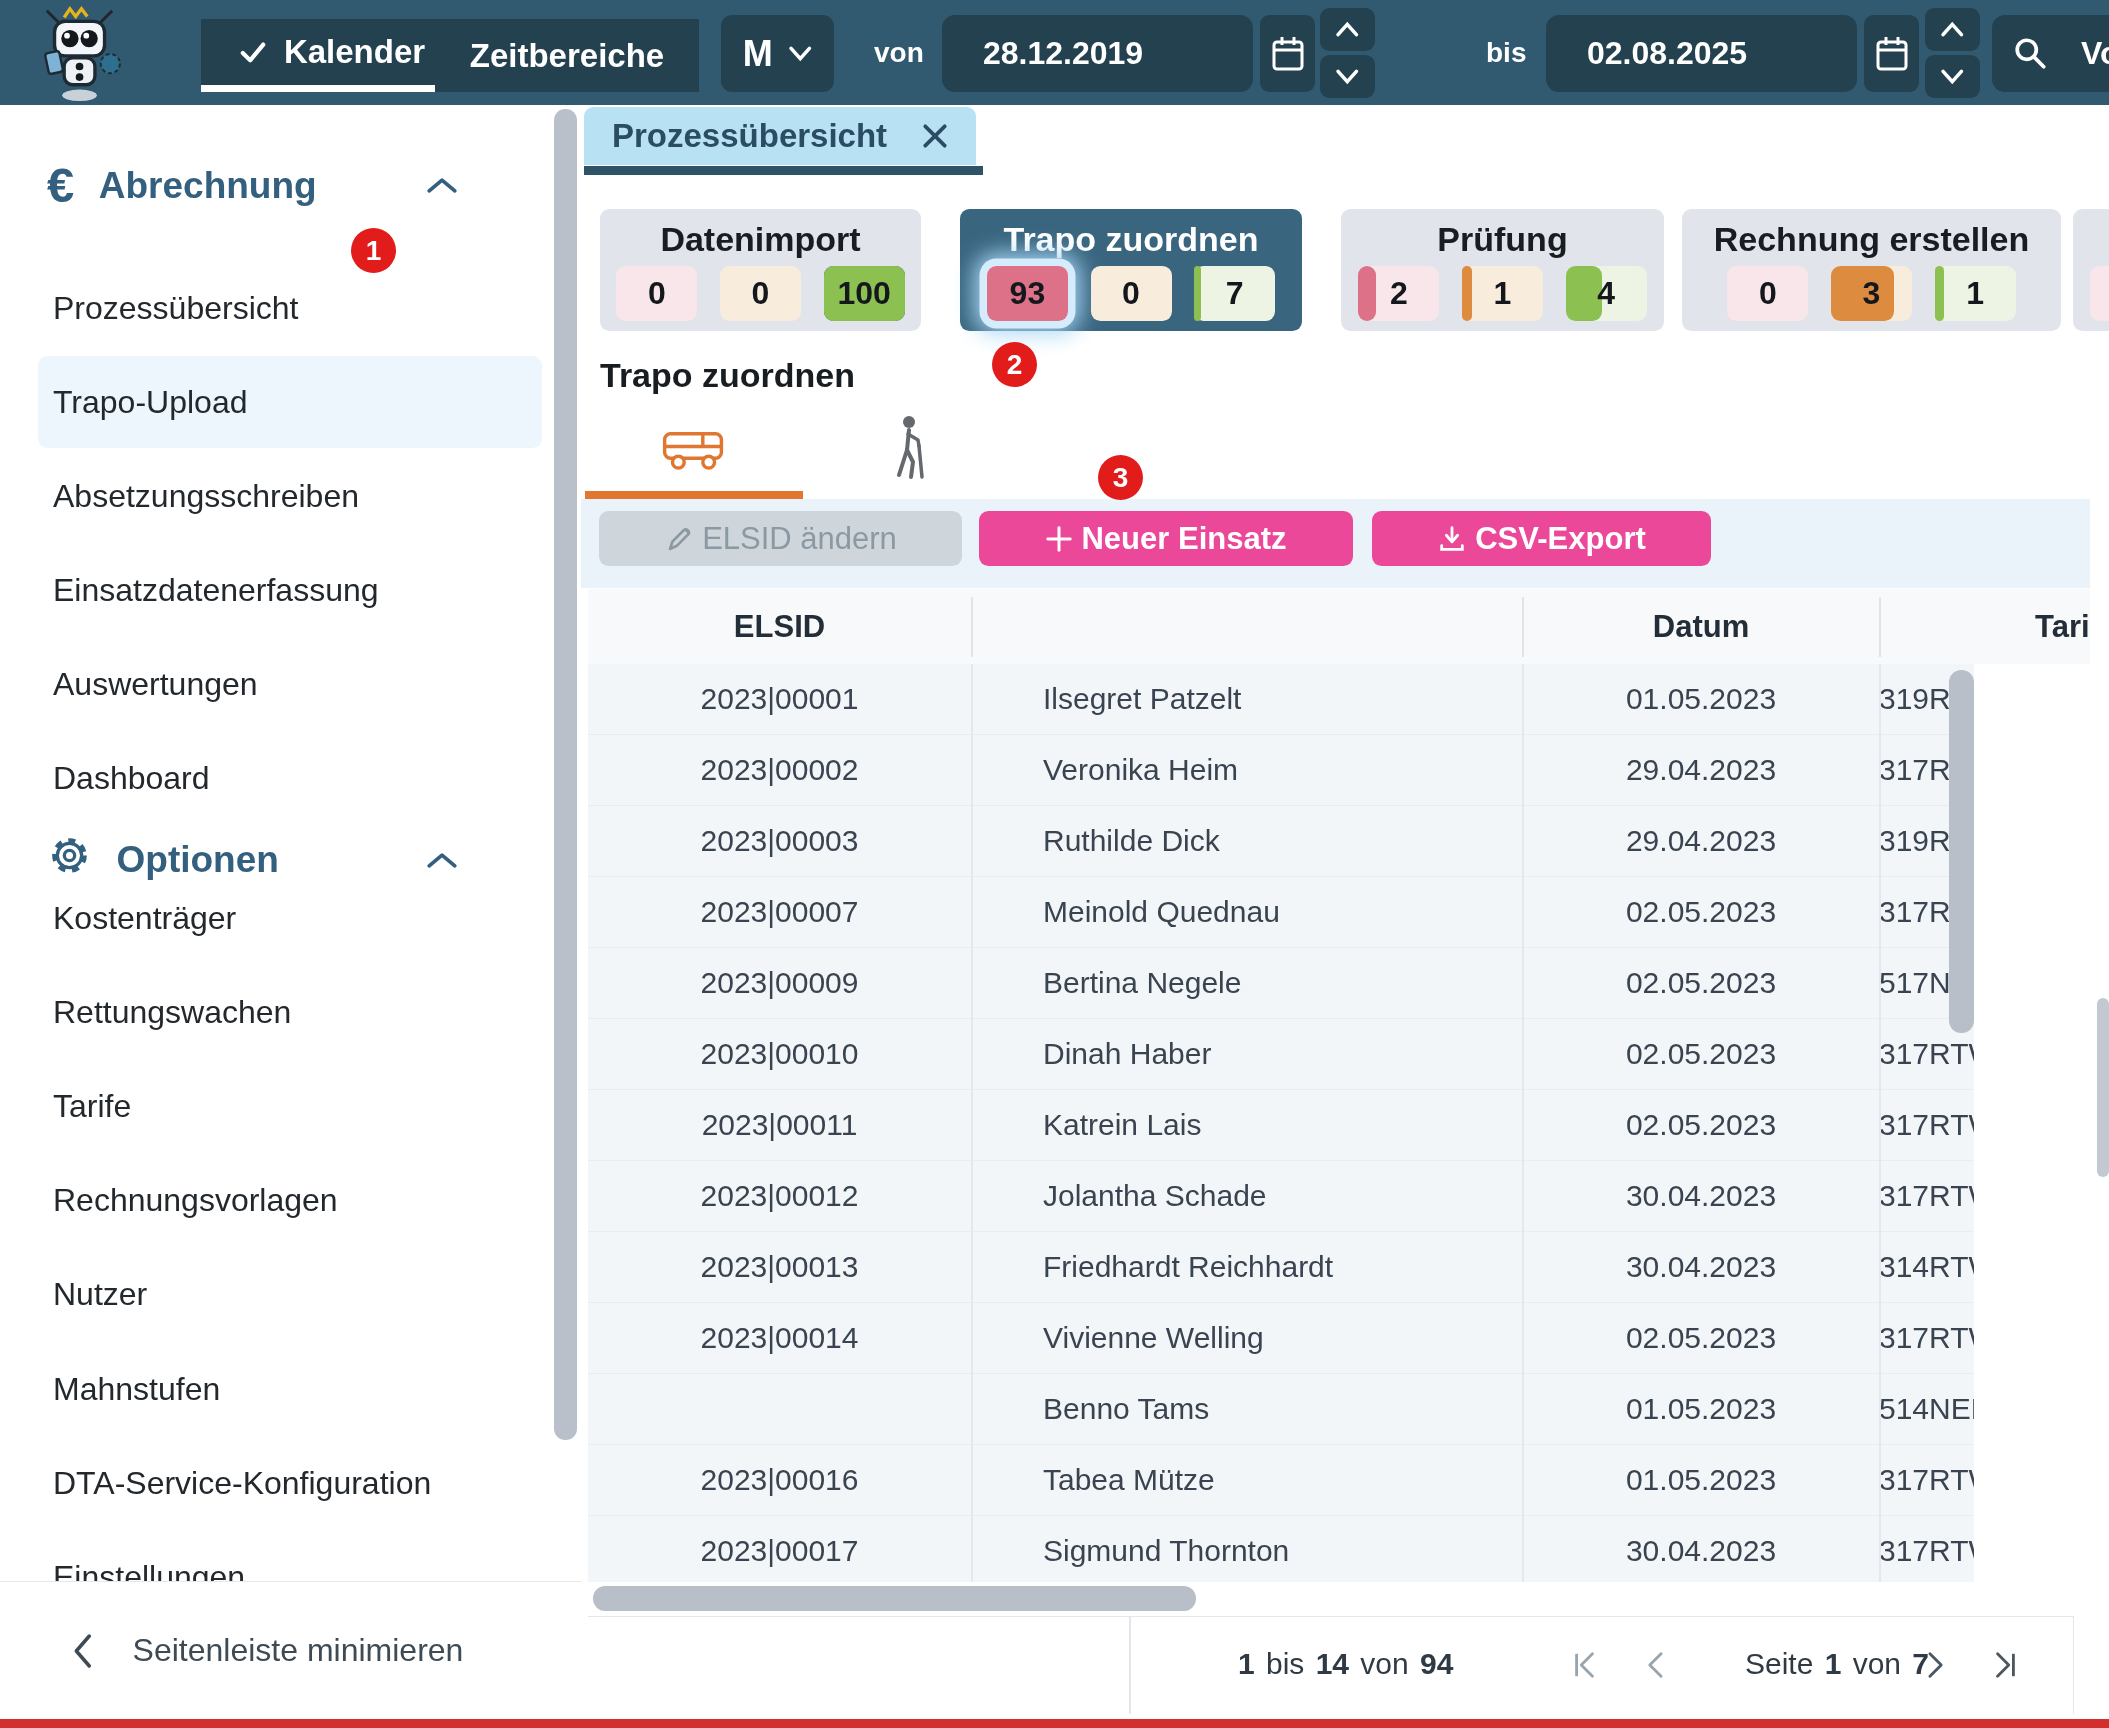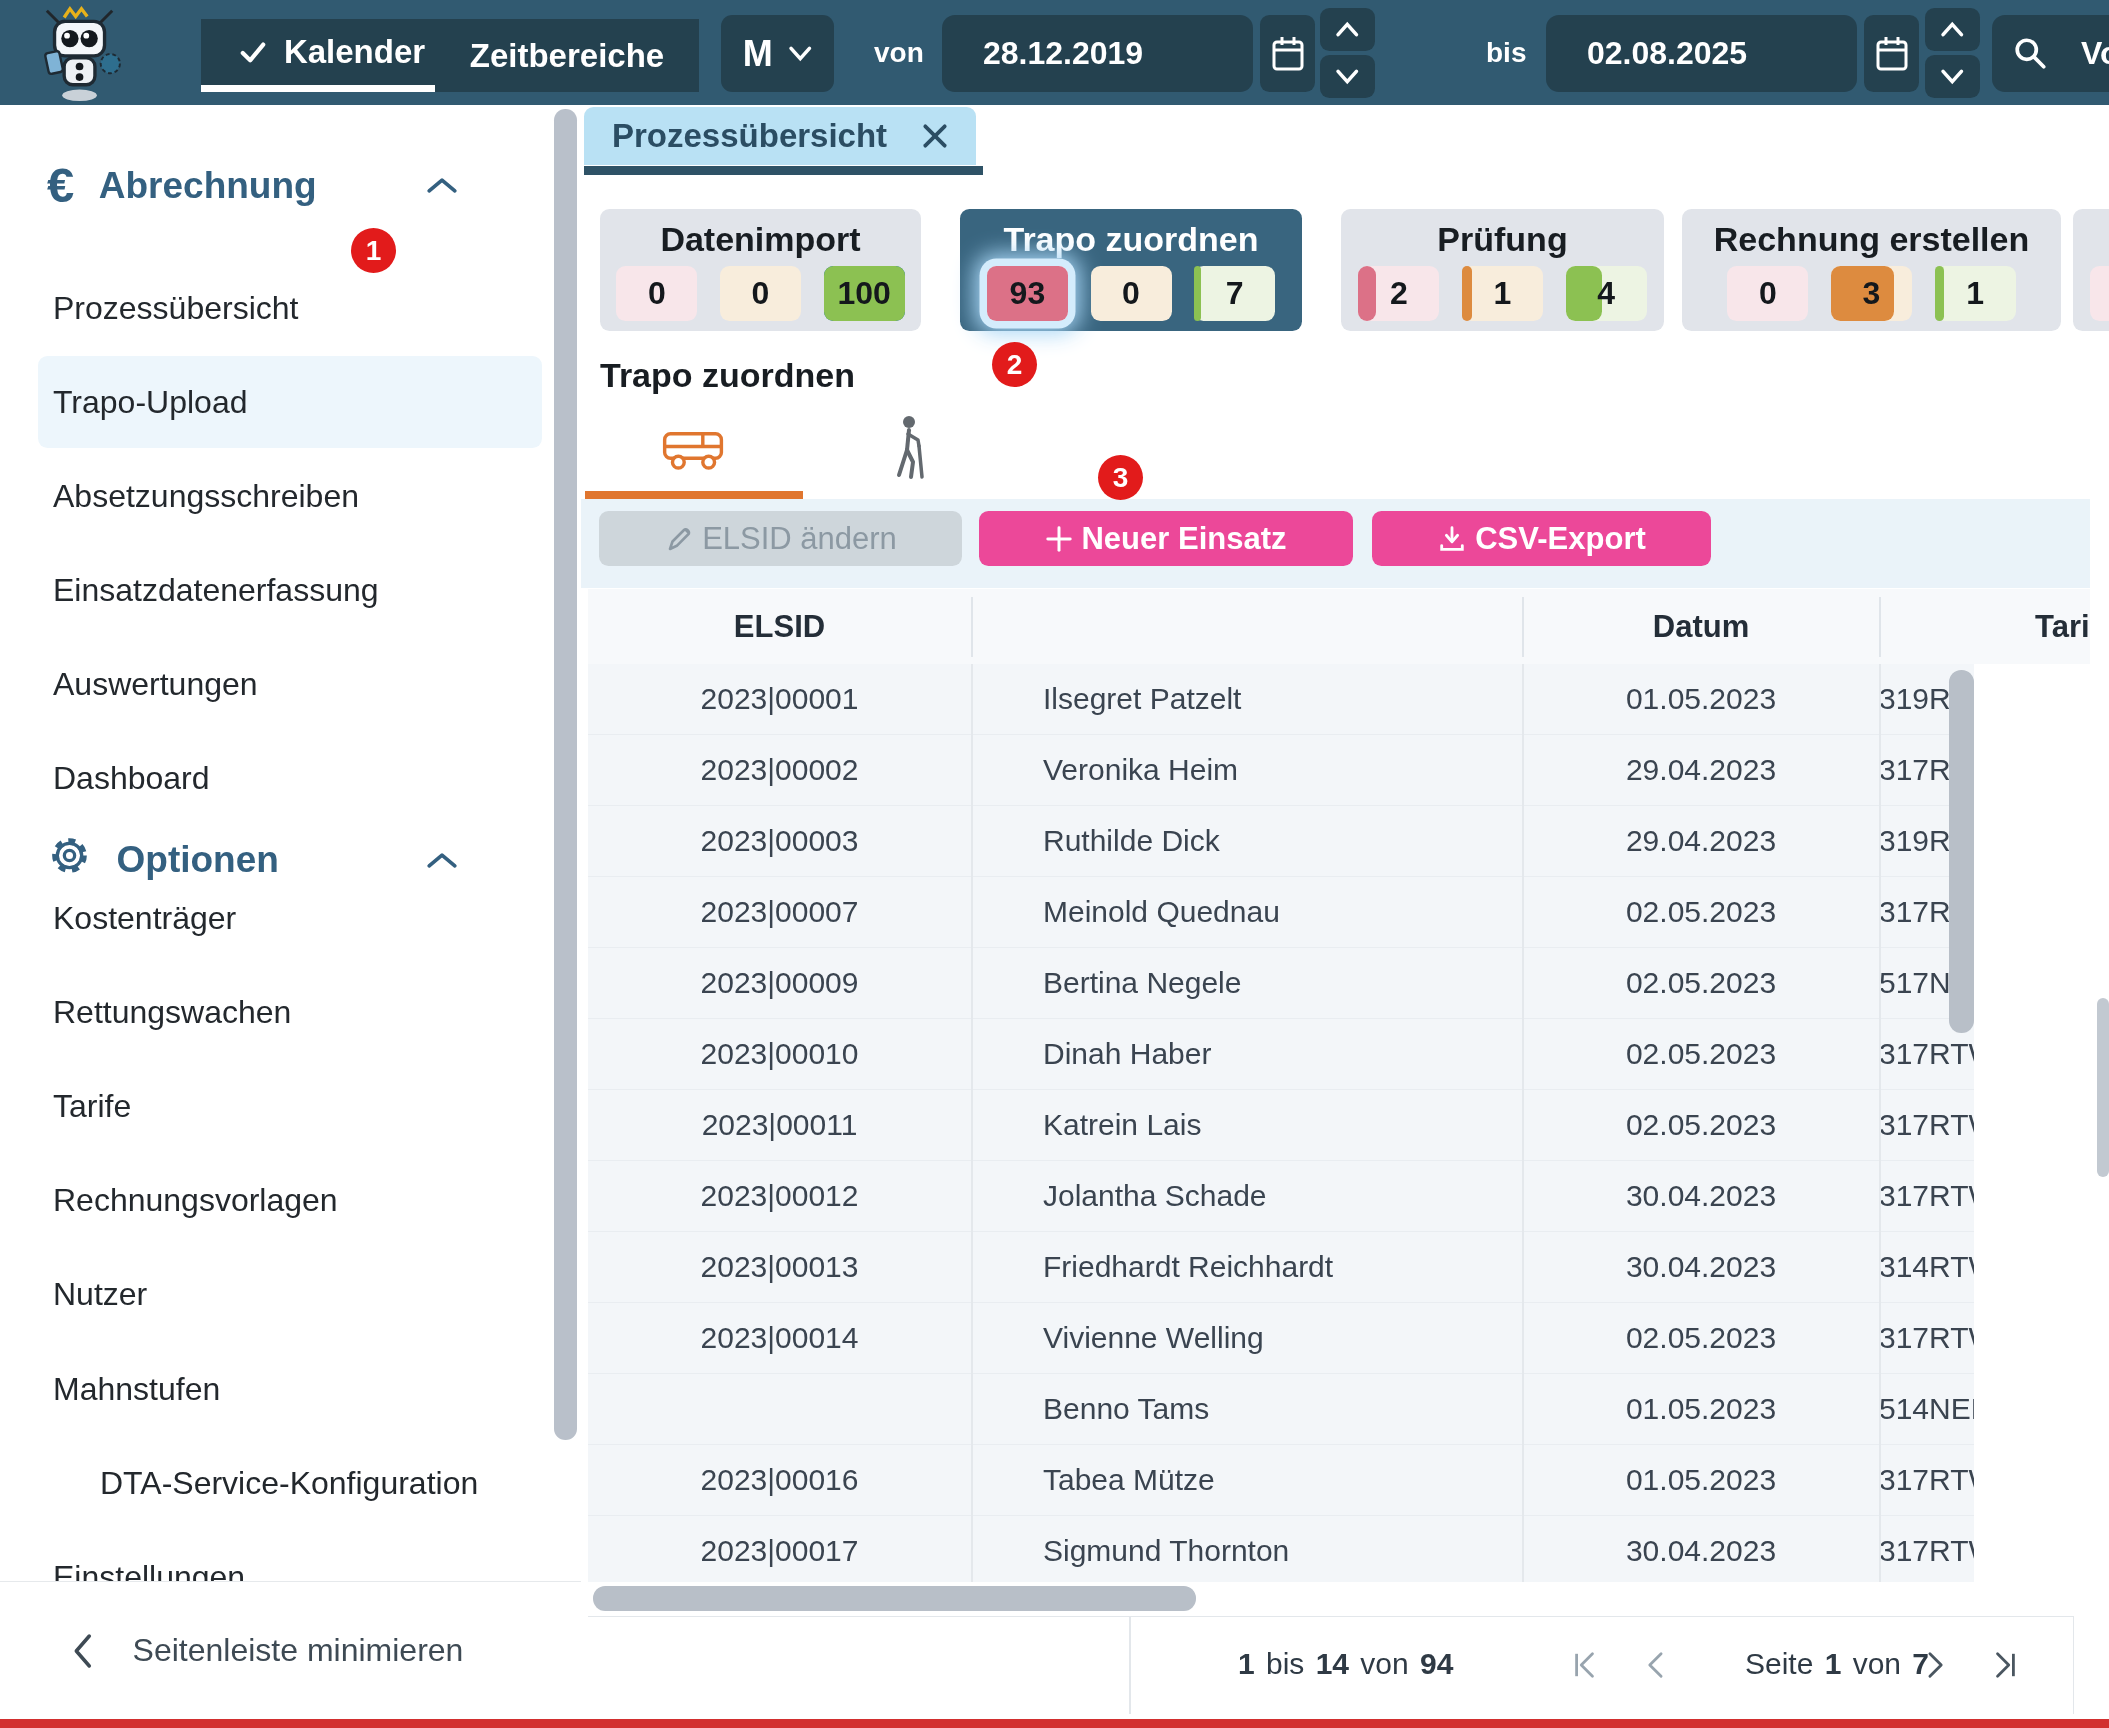--- a/index.html
+++ b/index.html
@@ -193,21 +193,21 @@
       </div>
       <span class="sb-chevron" style="top: 745px;"><svg width="32" height="21" viewBox="0 0 30 18">
           <polyline points="3,14 15,4 27,14" fill="none" stroke="#346080" stroke-width="3.5" stroke-linecap="round" stroke-linejoin="round"></polyline>
         </svg></span>
       <div class="sb-item" style="top: 795px;">Kostenträger</div>
       <div class="sb-item" style="top: 889px;">Rettungswachen</div>
       <div class="sb-item" style="top: 983px;">Tarife</div>
       <div class="sb-item" style="top: 1077px;">Rechnungsvorlagen</div>
       <div class="sb-item" style="top: 1171px;">Nutzer</div>
       <div class="sb-item" style="top: 1266px;">Mahnstufen</div>
-      <div class="sb-item" style="top: 1360px; margin-left: 47px;">DTA-Service-Konfiguration</div>
+      <div class="sb-item" style="top: 1360px;">DTA-Service-Konfiguration</div>
       <div class="sb-item" style="top: 1454px;">Einstellungen</div>
     </div>
   <div id="sb-scrollbar" class="scroll-thumb" style="left:554px;top:109px;width:22.6px;height:1331px;"></div>
   <div id="sb-footer">
     <svg width="22.6" height="36" viewBox="0 0 22 36">
       <polyline points="17,3 4,18 17,33" fill="none" stroke="#3E4A54" stroke-width="3.5" stroke-linecap="round" stroke-linejoin="round"></polyline>
     </svg>
     <span>Seitenleiste minimieren</span>
   </div>
 

